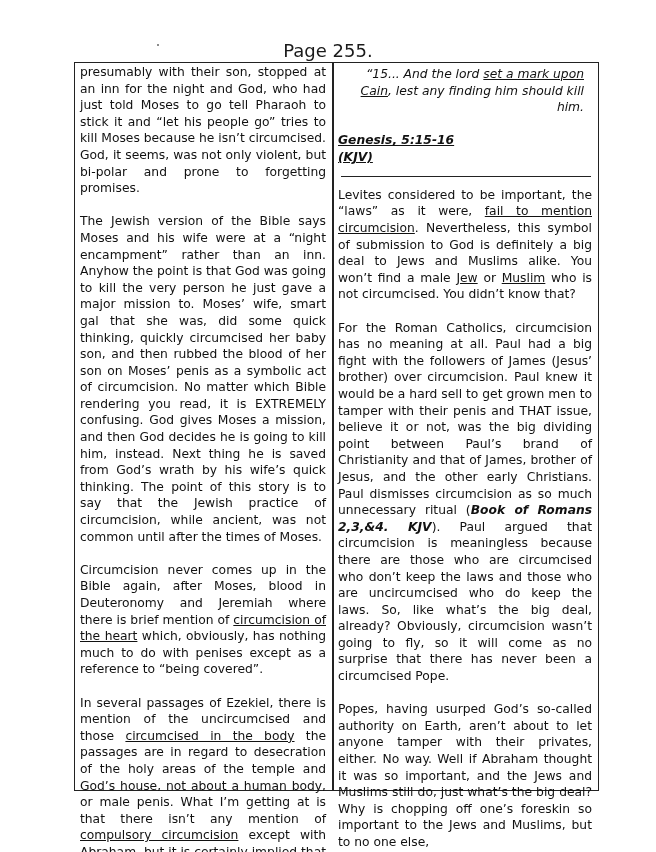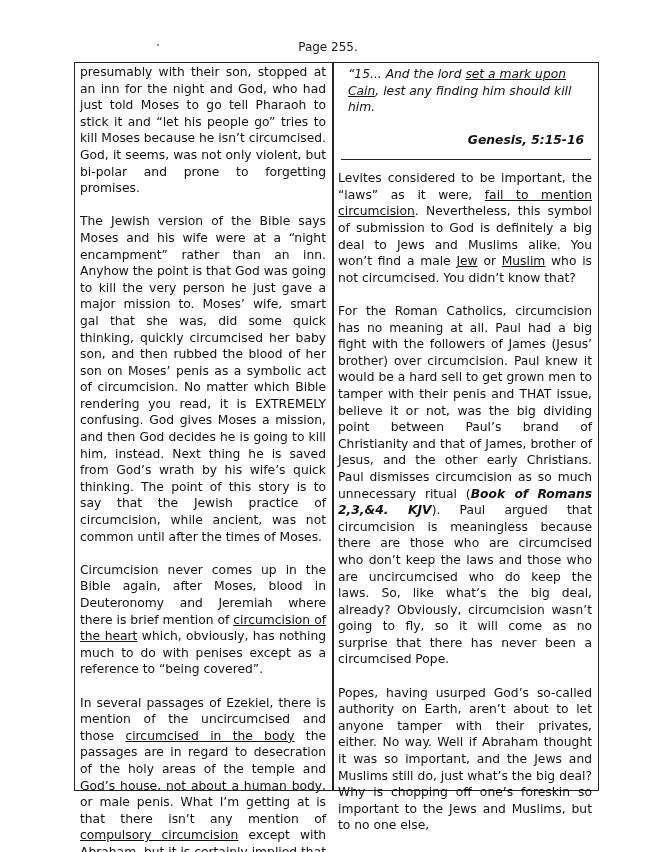--- a/index.html
+++ b/index.html
@@ -1,29 +1,29 @@
 <!DOCTYPE html>
 <html><head>
 <meta charset="utf-8">
 <style>
   html, body { margin:0; padding:0; background:#ffffff; }
   body { width:656px; height:852px; position:relative; overflow:hidden; font-family:"DejaVu Sans", sans-serif; color:#111; }
-  .page-title { position:absolute; top:40px; left:0; width:656px; text-align:center; font-size:12px; color:#1a1a1a; }
+  .page-title { position:absolute; top:40px; left:0; width:656px; text-align:center; font-size:18px; color:#1a1a1a; }
   .speck { position:absolute; top:44px; left:157px; width:2px; height:2px; background:#666; border-radius:1px; }
   .frame { position:absolute; left:74px; top:62px; width:525px; height:729px; border:1.5px solid #222; box-sizing:border-box; }
   .divider { position:absolute; left:332px; top:62px; width:1.5px; height:729px; background:#222; }
   .col { position:absolute; top:64px; font-size:12.3px; line-height:16.6px; text-align:justify; }
   .col-left { left:80px; width:246px; }
   .col-right { left:338px; width:254px; }
   .col p { margin:0 0 16.6px 0; }
   .col p.last { margin-bottom:0; }
   .u { text-decoration:underline; }
   .quote { font-style:italic; padding:2px 8px 0 10px; text-align:left; }
-  .quote p { margin:0 0 16.6px 0; }
-  .citation { text-align:right; font-weight:bold; font-style:italic; padding-right:8px; margin:0 0 0 0; }
+  .quote p { margin:0 0 16.6px 0;text-align:right; }
+  .citation { font-weight:bold; font-style:italic; padding-right:8px; margin:0 0 0 0;text-decoration:underline; }
   .rule { height:1.3px; background:#222; margin:10px 0 10px 3px; width:250px; }
   .bi { font-weight:bold; font-style:italic; }
 </style>
 </head>
 <body>
 
 <div class="page-title">Page 255.</div>
 <div class="speck"></div>
 
 <div class="frame"></div>
@@ -35,18 +35,19 @@
   <p><span>Circumcision never comes up in the Bible again,  after  Moses,  blood   in Deuteronomy and Jeremiah where there is brief  mention of </span><span class="u">circumcision of the heart</span><span> which, obviously, has nothing much to do with penises except as a reference to “being covered”.</span></p>
   <p class="last"><span>In several passages of  Ezekiel,  there is mention of the  uncircumcised and those </span><span class="u">circumcised in the body</span><span>   the  passages are in regard to desecration of  the holy areas of  the temple and God’s house, not about a human body, or male penis.  What I’m getting at  is that  there isn’t any mention of </span><span class="u">compulsory circumcision</span><span> except with Abraham, but  it is certainly implied that males must be circumcised </span></p>
 </div>
 
 <div class="col col-right">
   <div class="quote">
     <p><span>“15... And the lord </span><span class="u">set a mark upon Cain</span><span>, lest any finding him should kill him.</span></p>
   </div>
   <div class="citation">
     <div>Genesis, 5:15-16</div>
+    <div>(KJV)</div>
   </div>
   <div class="rule"></div>
   <p><span>Levites considered to be important, the “laws” as it were, </span><span class="u">fail to mention circumcision</span><span>.  Nevertheless, this symbol of submission to God is definitely a big deal to Jews and Muslims alike.  You won’t find a male </span><span class="u">Jew</span><span> or </span><span class="u">Muslim</span><span> who is  not  circumcised.  You didn’t know that?</span></p>
   <p><span>For the Roman Catholics, circumcision has no meaning at all.  Paul had a big fight with the followers of James (Jesus’ brother) over circumcision.  Paul knew it would be a hard sell to get grown men to tamper with their penis and THAT issue, believe it or not, was the big dividing point between Paul’s brand of Christianity and that of James, brother of Jesus, and the other early Christians.  Paul  dismisses circumcision as so  much unnecessary ritual (</span><span class="bi">Book of Romans 2,3,&amp;4. KJV</span><span>). Paul argued that circumcision is meaningless because there  are those who are circumcised who don’t  keep the laws and those who are uncircumcised who do keep the laws.   So, like what’s the big deal, already?  Obviously, circumcision wasn’t going to fly, so it will come as no surprise that there has never  been a circumcised Pope.</span></p>
   <p class="last"><span>Popes, having usurped  God’s so-called authority on Earth, aren’t about  to let anyone tamper with their privates, either.  No way.  Well  if Abraham thought it was so important, and the Jews and Muslims still do, just what’s the big deal?  Why is chopping  off one’s foreskin so important to the Jews and Muslims, but to no one else,</span></p>
 </div>
 
 </body></html>

